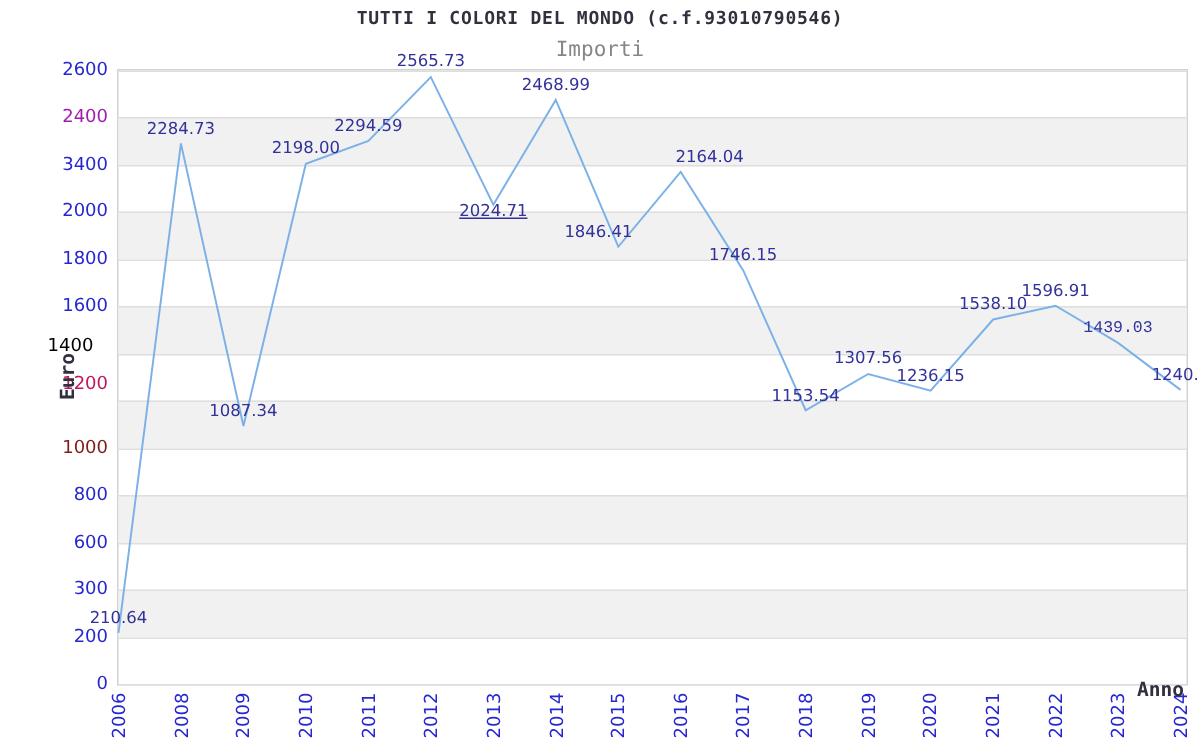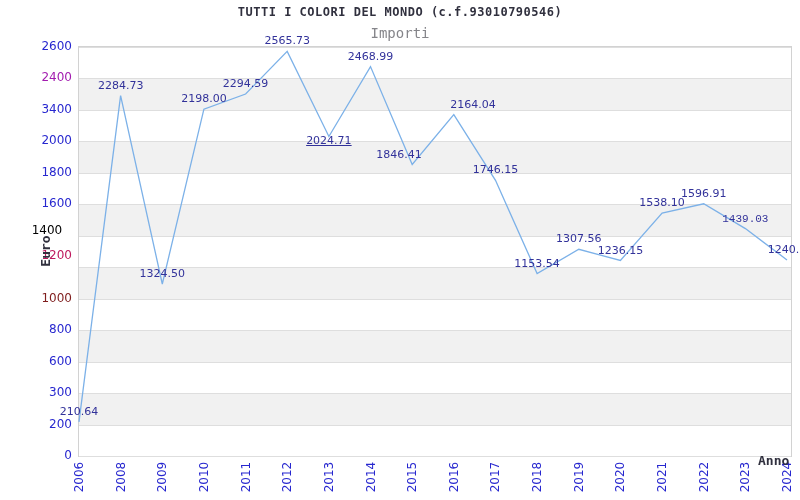--- a/index.html
+++ b/index.html
@@ -128,21 +128,21 @@
       <div class="xtick" style="left: 558.765px; color: rgb(39, 39, 207);">2019</div>
       <div class="xtick" style="left: 600.412px; color: rgb(39, 39, 207);">2020</div>
       <div class="xtick" style="left: 642.059px; color: rgb(39, 39, 207);">2021</div>
       <div class="xtick" style="left: 683.706px; color: rgb(39, 39, 207);">2022</div>
       <div class="xtick" style="left: 725.353px; color: rgb(39, 39, 207);">2023</div>
       <div class="xtick" style="left: 767px; color: rgb(39, 39, 207);">2024</div>
     </div>
   <div id="pointlabels">
       <div class="pointlabel" style="left: 37px; top: 404.865px; color: rgb(50, 50, 154);">210.64</div>
       <div class="pointlabel" style="left: 78.6471px; top: 78.5944px; color: rgb(50, 50, 154);">2284.73</div>
-      <div class="pointlabel" style="left: 120.294px; top: 266.953px; color: rgb(50, 50, 154);">1324.50</div>
+      <div class="pointlabel" style="left: 120.294px; top: 266.953px; color: rgb(50, 50, 154);">1087.34</div>
       <div class="pointlabel" style="left: 161.941px; top: 92.2377px; color: rgb(50, 50, 154);">2198.00</div>
       <div class="pointlabel" style="left: 203.588px; top: 77.0433px; color: rgb(50, 50, 154);">2294.59</div>
       <div class="pointlabel" style="left: 245.235px; top: 34.3909px; color: rgb(50, 50, 154);">2565.73</div>
       <div class="pointlabel" style="left: 286.882px; top: 134px; color: rgb(50, 50, 154); text-decoration: underline;">2024.71</div>
       <div class="pointlabel" style="left: 328.529px; top: 49.6089px; color: rgb(50, 50, 154);">2468.99</div>
       <div class="pointlabel" style="left: 357px; top: 147.546px; color: rgb(50, 50, 154);">1846.41</div>
       <div class="pointlabel" style="left: 411.824px; top: 97.5799px; color: rgb(50, 50, 154); text-align: right;">2164.04</div>
       <div class="pointlabel" style="left: 453.471px; top: 163.317px; color: rgb(50, 50, 154);">1746.15</div>
       <div class="pointlabel" style="left: 495.118px; top: 256.539px; color: rgb(50, 50, 154);">1153.54</div>
       <div class="pointlabel" style="left: 536.765px; top: 232.311px; color: rgb(50, 50, 154);">1307.56</div>

